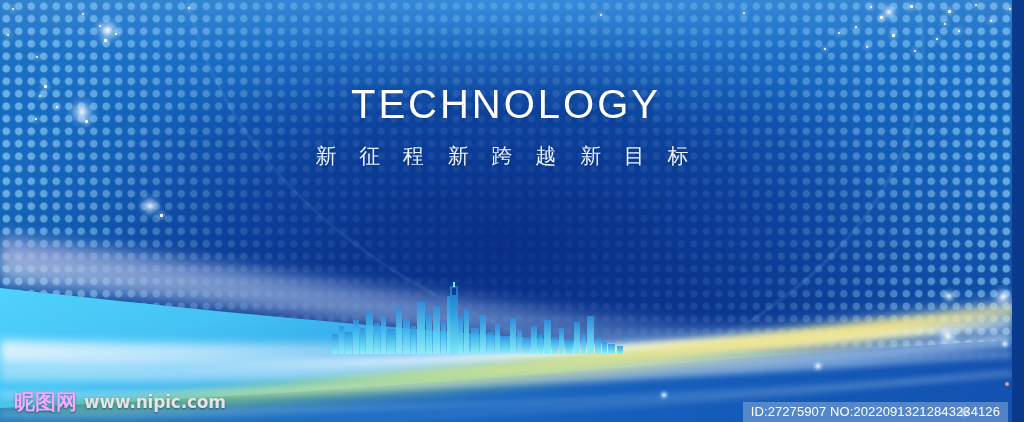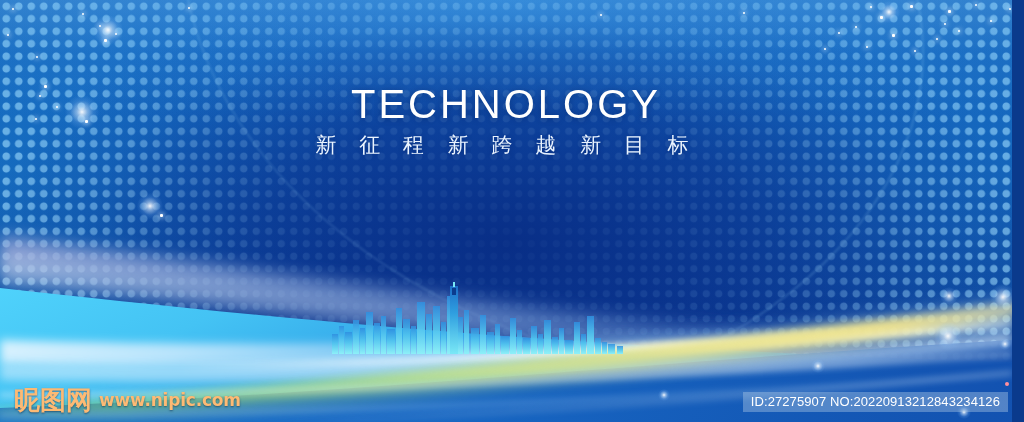--- a/index.html
+++ b/index.html
@@ -141,21 +141,21 @@
     font-family: "DejaVu Sans", "Liberation Sans", sans-serif;
     font-size: 62px;
     font-weight: 700;
     letter-spacing: 2px;
     color: #ffffff;
     line-height: 1.08;
     text-shadow: 0 2px 10px rgba(4,28,88,0.5);
     white-space: nowrap;
   }
   .subline {
-    margin-top: 11px;
+    margin-top: 22px;
     font-family: "DejaVu Sans", "Liberation Sans", sans-serif;
     font-size: 21px;
     font-weight: 400;
     letter-spacing: 8px;
     color: #eaf4ff;
     line-height: 1;
     text-shadow: 0 1px 5px rgba(4,28,88,0.4);
     white-space: nowrap;
   }
   .subline .gap { display: inline-block; width: 16px; }
@@ -165,40 +165,40 @@
     position: absolute;
     left: 14px;
     bottom: 9px;
     display: flex;
     align-items: center;
     gap: 7px;
     z-index: 60;
   }
   .wm-logo-cn {
     font-family: "DejaVu Sans", "Liberation Sans", sans-serif;
-    font-size: 26px;
+    font-size: 21px;
     font-weight: 700;
-    color: #fdba74;
+    color: #f0abfc;
     letter-spacing: 0px;
     line-height: 1;
     text-shadow: 0 1px 2px rgba(0,20,60,0.5);
   }
   .wm-logo-url {
     font-family: "DejaVu Sans", "Liberation Sans", sans-serif;
     font-size: 17px;
     font-weight: 700;
-    color: #fdba74;
+    color: #e5e5e5;
     letter-spacing: -0.2px;
     line-height: 1;
     text-shadow: 0 1px 2px rgba(0,20,60,0.5);
   }
   .wm-id {
     position: absolute;
     right: 4px;
-    bottom: 10px;
+    bottom: 0;
     padding: 3px 8px 4px 8px;
     background: rgba(172,200,228,0.42);
     color: #ffffff;
     font-family: "Liberation Sans", sans-serif;
     font-size: 13px;
     letter-spacing: 0.1px;
     line-height: 1;
     white-space: nowrap;
     z-index: 60;
     margin-top: 33px;

